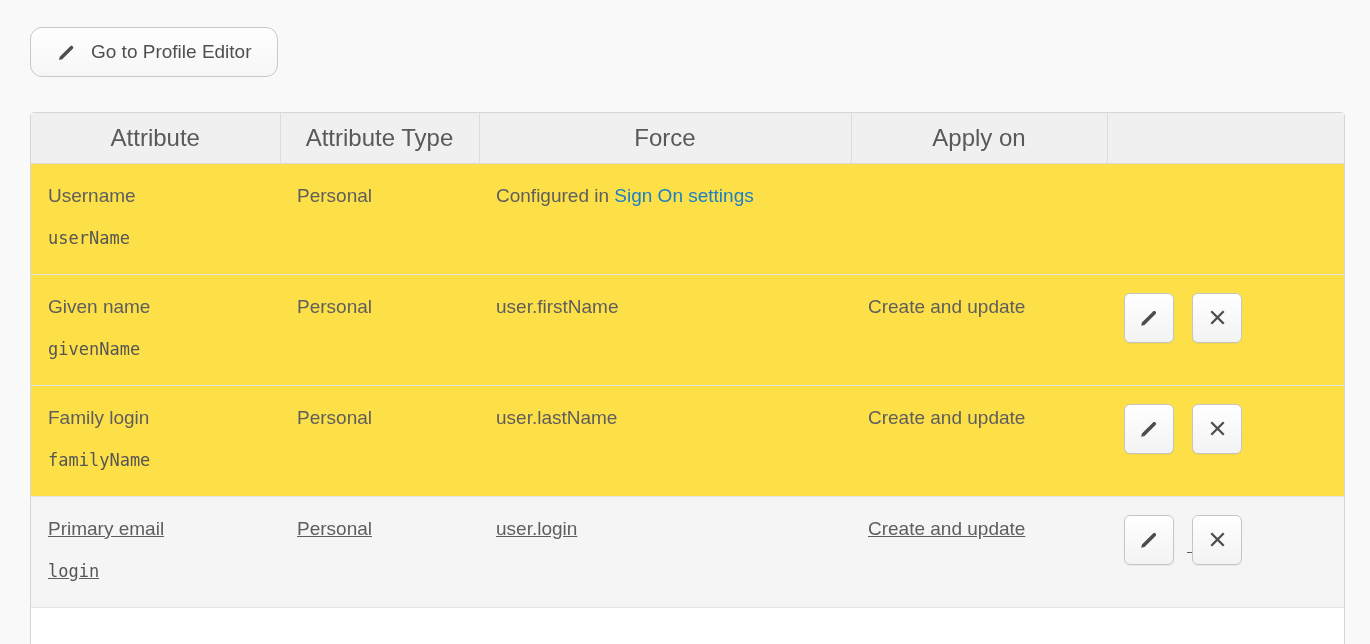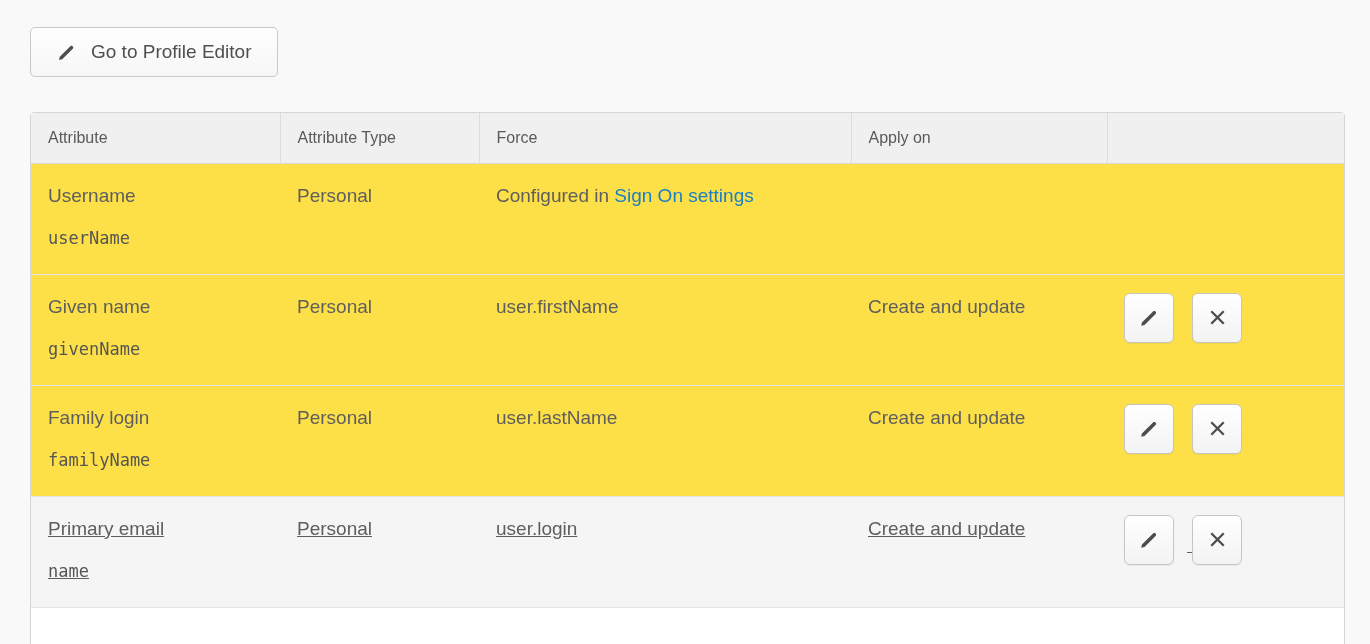--- a/index.html
+++ b/index.html
@@ -10,38 +10,38 @@
     font-family: "Liberation Sans", sans-serif;
     color: #5e5e5e;
   }
 
   
   .toolbar { display: flex; gap: 22px; margin: 27px 0 0 30px; }
   .btn {
     display: inline-flex; align-items: center; gap: 14px;
     height: 50px; padding: 0 25px;
     background: linear-gradient(#fefefe, #f6f6f6);
-    border: 1px solid #c8c8c8; border-radius: 5px;
+    border: 1px solid #c8c8c8; border-radius: 12px;
     font-size: 19px; color: #4f4f4f; cursor: pointer;
     font-family: "Liberation Sans", sans-serif;
   }
   .btn svg { display: block; }
 
   
   .table-wrap {
     margin: 35px 0 0 30px; width: 1315px;
     background: #fff;
     border: 1px solid #d6d6d6;
     border-radius: 4px 4px 0 0;
   }
   table { width: 100%; border-collapse: collapse; table-layout: fixed; }
   th {
     height: 50px; background: #f0f0f0;
-    font-weight: 400; font-size: 16px; color: #595959;
-    text-align: left; padding: 0 17px;
+    font-weight: 400; font-size: 24px; color: #595959;
+    text-align: center; padding: 0 17px;
     border-bottom: 1px solid #d9d9d9;
   }
   th + th { border-left: 1px solid #dcdcdc; }
   td {
     vertical-align: top; height: 111px;
     padding: 21px 17px 0 17px;
     border-bottom: 1px solid #e4e4e4;
     font-size: 19px; color: #5e5e5e;
     background: #fde047;
   }
@@ -160,21 +160,21 @@
                 <path d="M5.5 5.5 L18.5 18.5 M18.5 5.5 L5.5 18.5" stroke="#4d4d4d" stroke-width="2.4" fill="none"></path>
               </svg>
             </span>
           </button>
         </td>
       </tr>
 
       <tr class="highlight">
         <td>
           <div>Primary email</div>
-          <div class="attr-name">name</div>
+          <div class="attr-name">login</div>
         </td>
         <td>Personal</td>
         <td>user.login</td>
         <td>Create and update</td>
         <td class="actions-cell">
           <button class="icon-btn">
             <span>
               <svg width="22" height="22" viewBox="0 0 24 24">
                 <path d="M3.5 20.5 L4.3 16.9 L16.4 4.8 C17.1 4.1 18.3 4.1 19.0 4.8 L19.2 5.0 C19.9 5.7 19.9 6.9 19.2 7.6 L7.1 19.7 Z" fill="#4d4d4d"></path>
               </svg>

